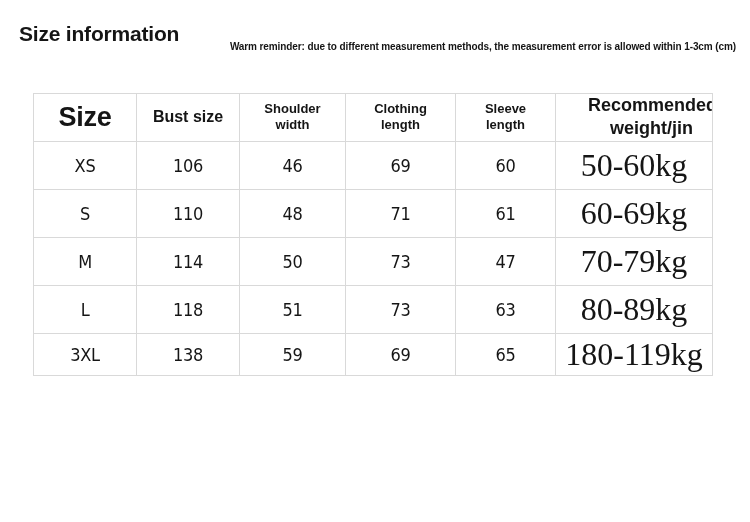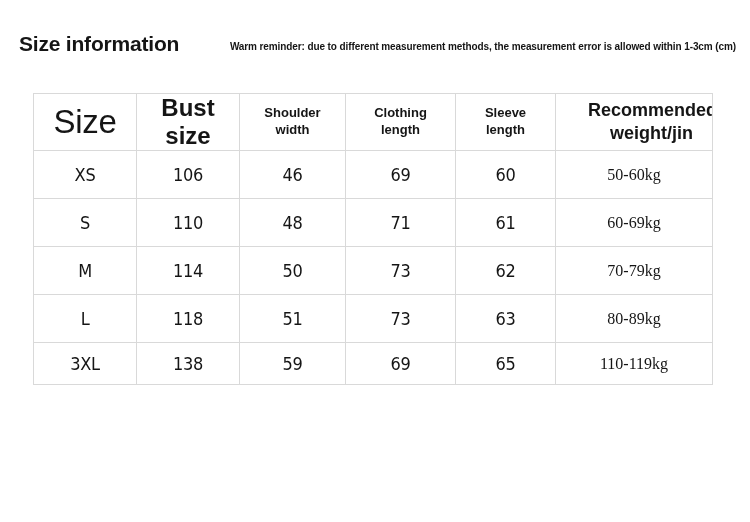--- a/index.html
+++ b/index.html
@@ -11,21 +11,21 @@
     width: 750px;
     height: 522px;
     background: #ffffff;
     font-family: "Liberation Sans", sans-serif;
     color: #151515;
     overflow: hidden;
   }
   .page-title {
     position: absolute;
     left: 19px;
-    top: 32px;
+    top: 22px;
     font-size: 21px;
     font-weight: bold;
     letter-spacing: -0.2px;
     white-space: nowrap;
   }
   .reminder {
     position: absolute;
     right: 14px;
     top: 41px;
     font-size: 10px;
@@ -46,26 +46,26 @@
     border: 1px solid #d9d9d9;
     text-align: center;
     vertical-align: middle;
     padding: 0;
     overflow: hidden;
   }
   .size-table thead tr { height: 47px; }
   .size-table tbody tr { height: 48px; }
   .size-table tbody tr:last-child { height: 42px; margin-top: 9px; }
   th.size-h {
-    font-size: 33px;
-    font-weight: normal;
+    font-size: 27px;
+    font-weight: bold;
     letter-spacing: -0.3px;
   }
   th.bust-h {
-    font-size: 24px;
+    font-size: 16px;
     font-weight: bold;
   }
   th.small-h {
     font-size: 13px;
     font-weight: bold;
     line-height: 1.3;
     padding: 0 18px;
   }
   th.rec-h {
     font-size: 18px;
@@ -78,21 +78,21 @@
   .size-table td {
     font-size: 18px;
     font-family: "DejaVu Sans", sans-serif;
     font-stretch: condensed;
     letter-spacing: -0.3px;
     text-align: center;
   }
   .size-table td.weight-c {
     font-family: "Liberation Serif", serif;
     font-stretch: normal;
-    font-size: 16px;
+    font-size: 32px;
     letter-spacing: 0;
   }
 </style>
 </head>
 <body>
 
 <div class="page-title">Size information</div>
 
 <div class="reminder">Warm reminder: due to different measurement methods, the measurement error is allowed within 1-3cm (cm)</div>
 
@@ -130,33 +130,33 @@
     <td>48</td>
     <td>71</td>
     <td>61</td>
     <td class="weight-c">60-69kg</td>
   </tr>
       <tr>
     <td>M</td>
     <td>114</td>
     <td>50</td>
     <td>73</td>
-    <td>62</td>
+    <td>47</td>
     <td class="weight-c">70-79kg</td>
   </tr>
       <tr>
     <td>L</td>
     <td>118</td>
     <td>51</td>
     <td>73</td>
     <td>63</td>
     <td class="weight-c">80-89kg</td>
   </tr>
       <tr>
     <td>3XL</td>
     <td>138</td>
     <td>59</td>
     <td>69</td>
     <td>65</td>
-    <td class="weight-c">110-119kg</td>
+    <td class="weight-c">180-119kg</td>
   </tr>
     </tbody>
 </table>
 
 </body></html>

